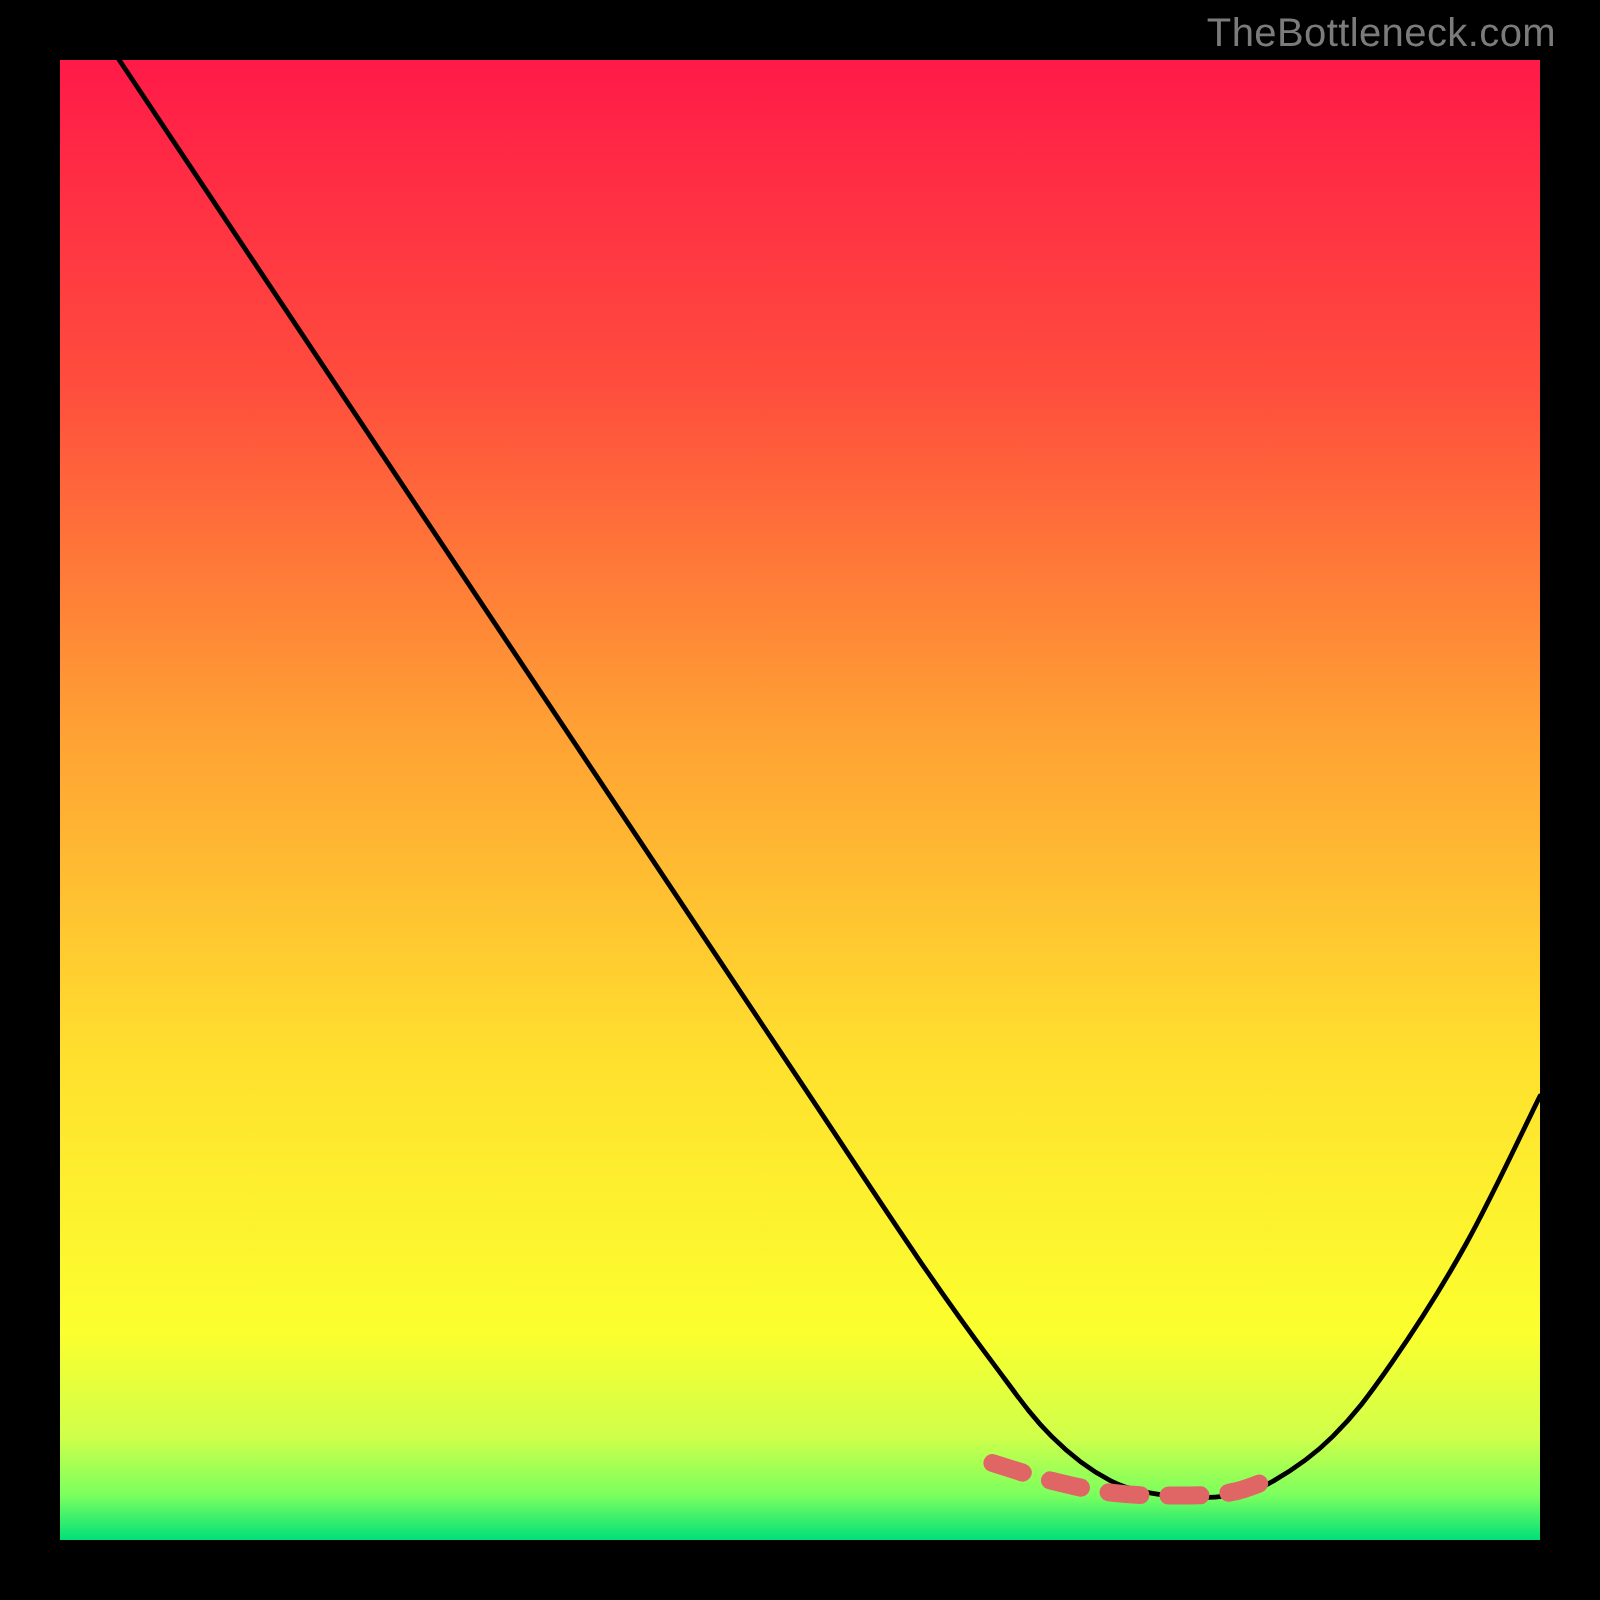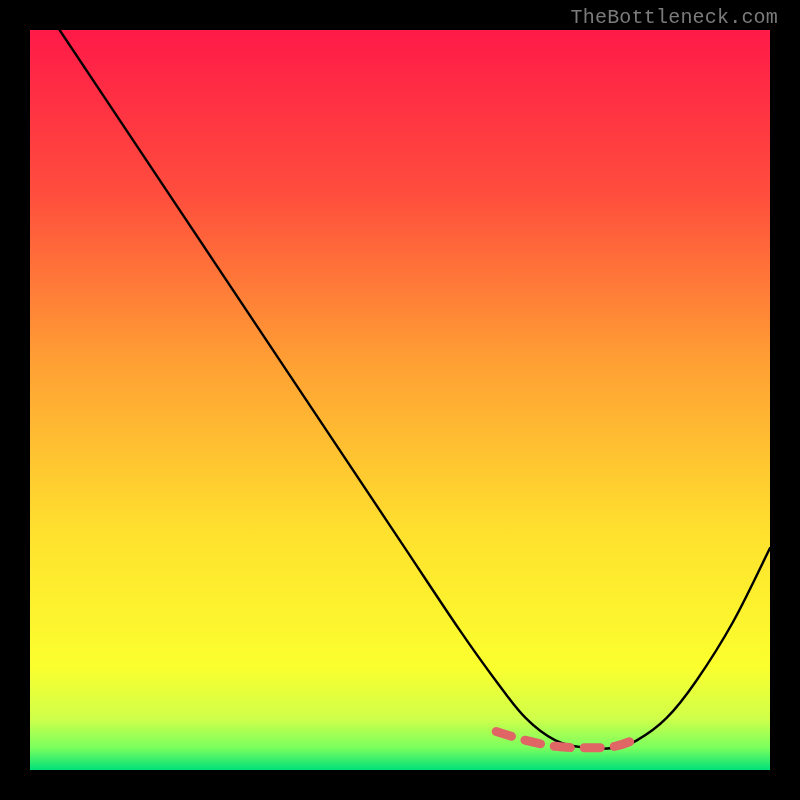--- a/index.html
+++ b/index.html
@@ -2,21 +2,21 @@
 <html><head>
 <meta charset="utf-8">
 <style>
   * { margin: 0; padding: 0; box-sizing: border-box; }
   html, body { width: 800px; height: 800px; background: #000; overflow: hidden; }
   .container { position: relative; width: 800px; height: 800px; background: #000; }
   .attribution {
     position: absolute;
     top: 6px;
     right: 22px;
-    font-family: Liberation Mono, monospace;
+    font-family: Liberation Sans, sans-serif;
     font-size: 20px;
     color: #7b7b7b;
     font-weight: 400;
     letter-spacing: 0.2px;
   }
   .plot-area {
     position: absolute;
     left: 30px;
     top: 30px;
     width: 740px;

